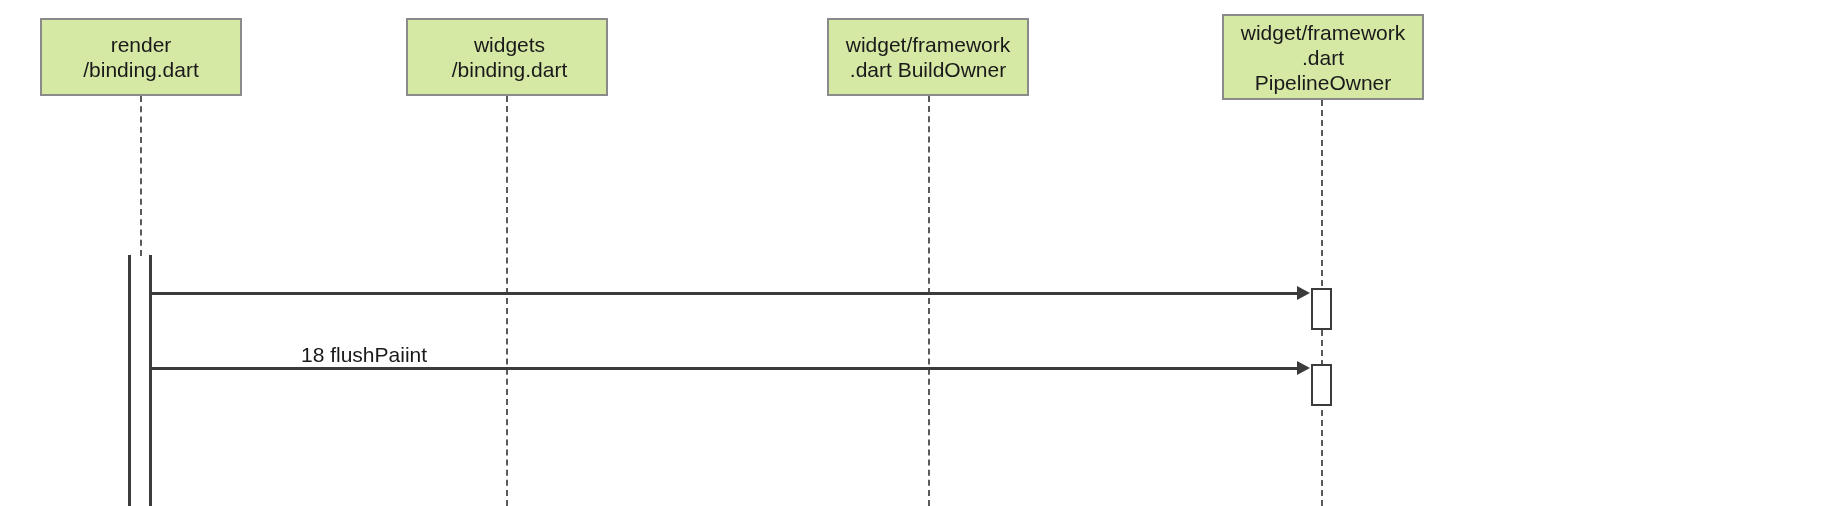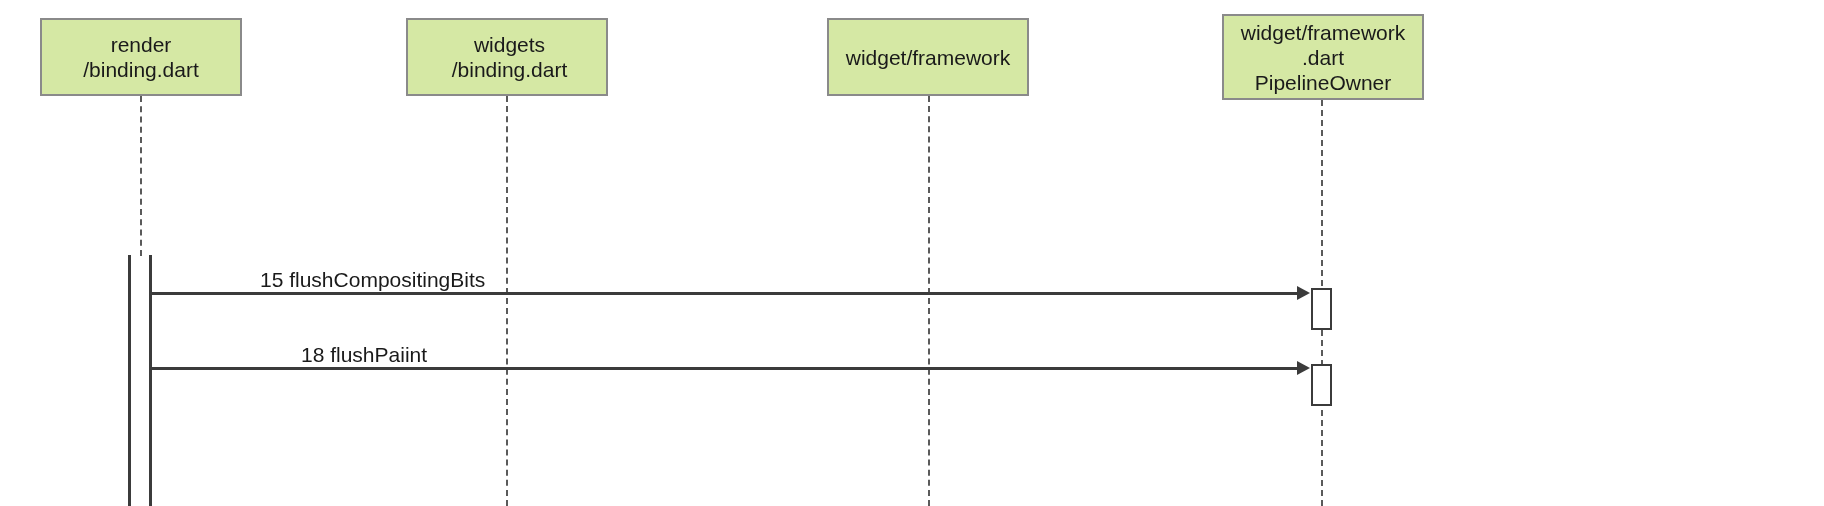--- a/index.html
+++ b/index.html
@@ -92,39 +92,39 @@
     <span>/binding.dart</span>
   </div>
 
   <div class="participant" style="left:406px; top:18px; width:202px; height:78px;padding-left:9px;">
     <span>widgets</span>
     <span>/binding.dart</span>
   </div>
 
   <div class="participant" style="left:827px; top:18px; width:202px; height:78px;">
     <span>widget/framework</span>
+    <span>.dart BuildOwner</span>
   </div>
 
   <div class="participant" style="left:1222px; top:14px; width:202px; height:86px;">
     <span>widget/framework</span>
     <span>.dart</span>
     <span>PipelineOwner</span>
   </div>
 
   <div class="lifeline" style="left:140px; top:96px; height:160px;"></div>
   <div class="lifeline" style="left:506px; top:96px; height:410px;"></div>
   <div class="lifeline" style="left:928px; top:96px; height:410px;"></div>
   <div class="lifeline" style="left:1321px; top:100px; height:406px;"></div>
 
   <div class="actbar" style="left:128px; top:255px; height:251px;"></div>
   <div class="actbar" style="left:149px; top:255px; height:251px;"></div>
 
   <div class="msg-line" style="left:150px; top:292px; width:1155px;"></div>
   <div class="msg-head" style="left:1297px; top:286px;"></div>
-  <div class="msg-label" style="left:256px; top:268px;">15 flushCompositingBits</div>
   <div class="activation" style="left:1311px; top:288px; width:21px; height:42px;"></div>
 
   <div class="msg-line" style="left:150px; top:367px; width:1155px;"></div>
   <div class="msg-head" style="left:1297px; top:361px;"></div>
   <div class="msg-label" style="left:297px; top:343px;">18 flushPaiint</div>
   <div class="activation" style="left:1311px; top:364px; width:21px; height:42px;"></div>
 
 </div>
 
 </body></html>

